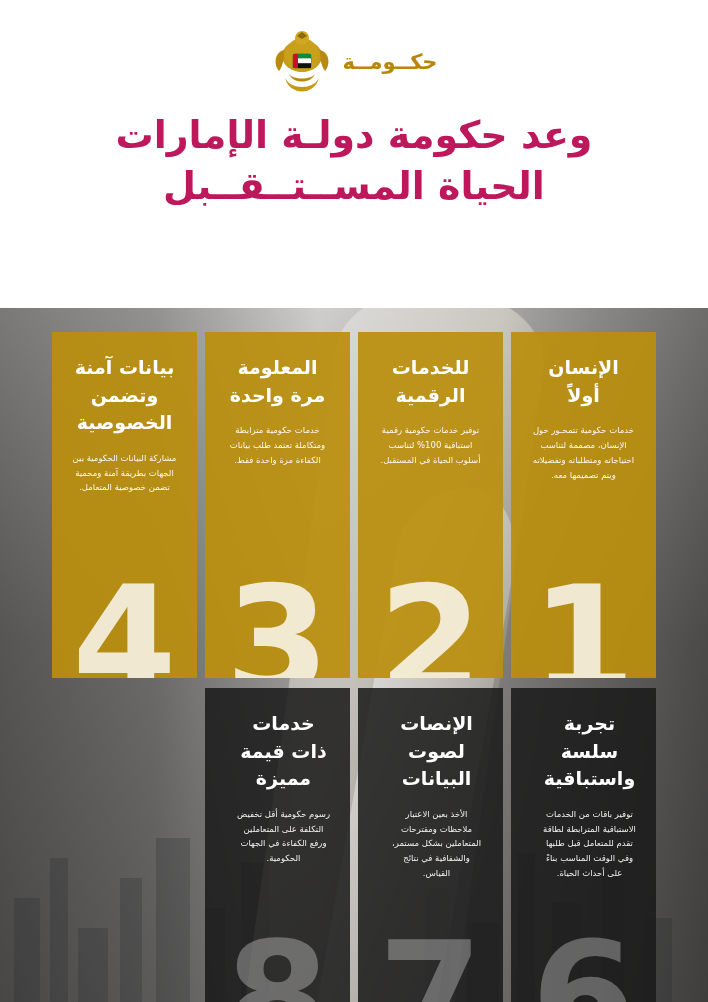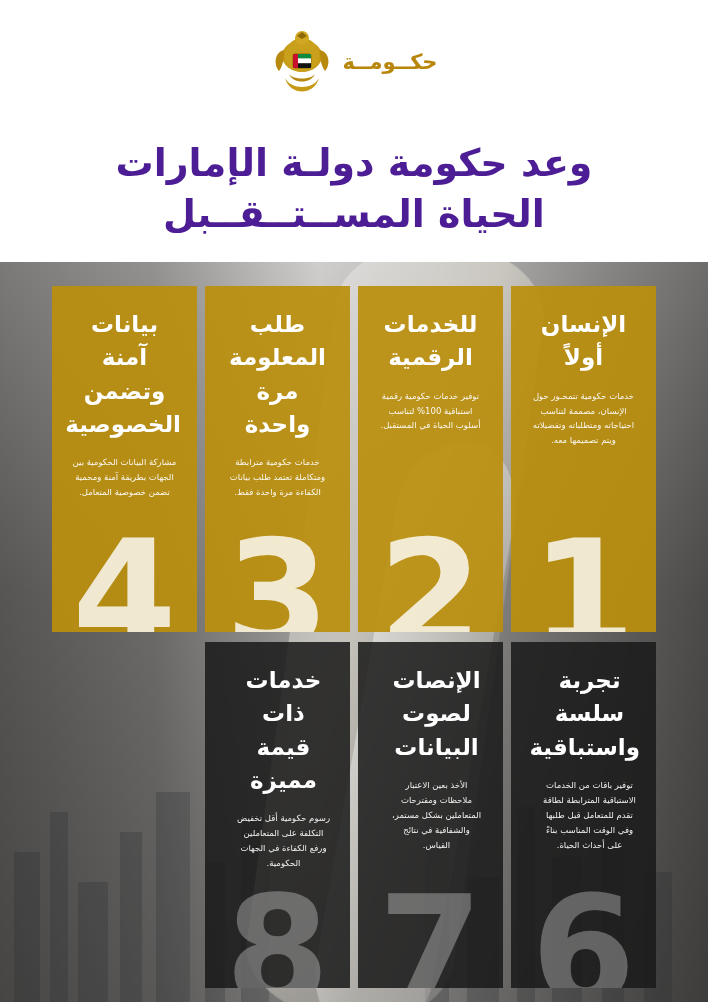--- a/index.html
+++ b/index.html
@@ -10,21 +10,21 @@
   body {
     width: 708px;
     height: 1002px;
     font-family: "DejaVu Sans", "Liberation Sans", sans-serif;
     overflow: hidden;
     position: relative;
   }
 
   
   .header {
-    height: 262px;
+    height: 308px;
     background: #ffffff;
     position: relative;
   }
   .emblem-row {
     display: flex;
     align-items: center;
     justify-content: center;
     gap: 10px;
     padding-top: 26px;
   }
@@ -46,22 +46,22 @@
     letter-spacing: 0px;
   }
   .gov-text .line2 {
     font-size: 14px;
     font-weight: bold;
     color: #1a1a1a;
   }
 
   .main-title {
     text-align: center;
-    margin-top: 40px;
-    color: #4c1d95;
+    margin-top: 12px;
+    color: #be185d;
     font-weight: bold;
     font-size: 38px;
     line-height: 1.35;
     letter-spacing: 1px;
     padding: 0 40px;
   }
   .main-title .t-line {
     display: block;
   }
 
@@ -134,21 +134,21 @@
     box-sizing: border-box;
   }
   .card.gold {
     background: rgba(186,143,14,0.93);
   }
   .card.dark {
     background: rgba(26,26,26,0.86);
     padding-left: 28px;
   }
   .card-title {
-    font-size: 23px;
+    font-size: 19px;
     font-weight: bold;
     line-height: 1.45;
     text-align: center;
     margin-bottom: 14px;
     letter-spacing: 0px;
   }
   .card-desc {
     font-size: 8.5px;
     line-height: 1.75;
     text-align: center;
@@ -252,21 +252,20 @@
       <div class="card-title">
         <div>للخدمات</div>
         <div>الرقمية</div>
       </div>
       <div class="card-desc">توفير خدمات حكومية رقمية استباقية 100% لتناسب أسلوب الحياة في المستقبل.</div>
       <div class="card-num">2</div>
     </div>
 
     <div class="card gold">
       <div class="card-title">
-        <div>طلب</div>
         <div>المعلومة</div>
         <div>مرة واحدة</div>
       </div>
       <div class="card-desc">خدمات حكومية مترابطة ومتكاملة تعتمد طلب بيانات الكفاءة مرة واحدة فقط.</div>
       <div class="card-num">3</div>
     </div>
 
     <div class="card gold">
       <div class="card-title">
         <div>بيانات آمنة</div>

